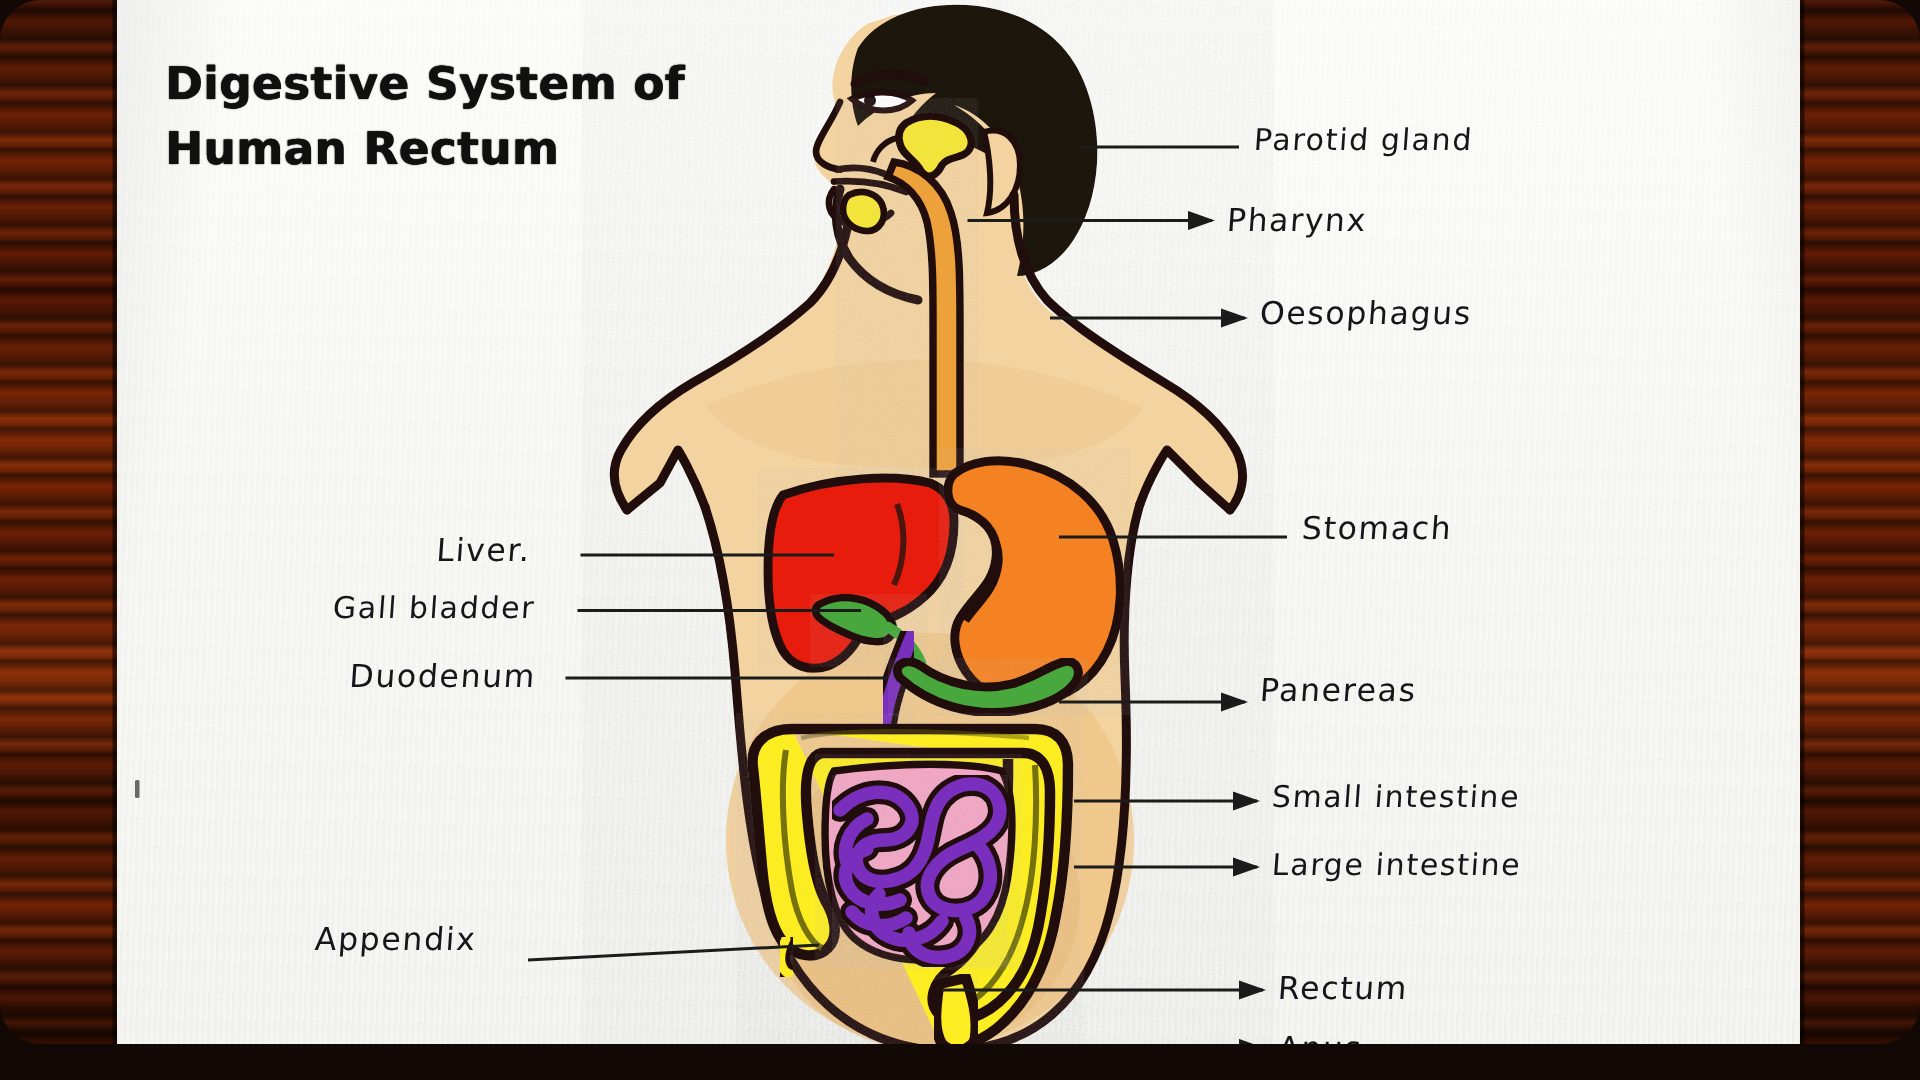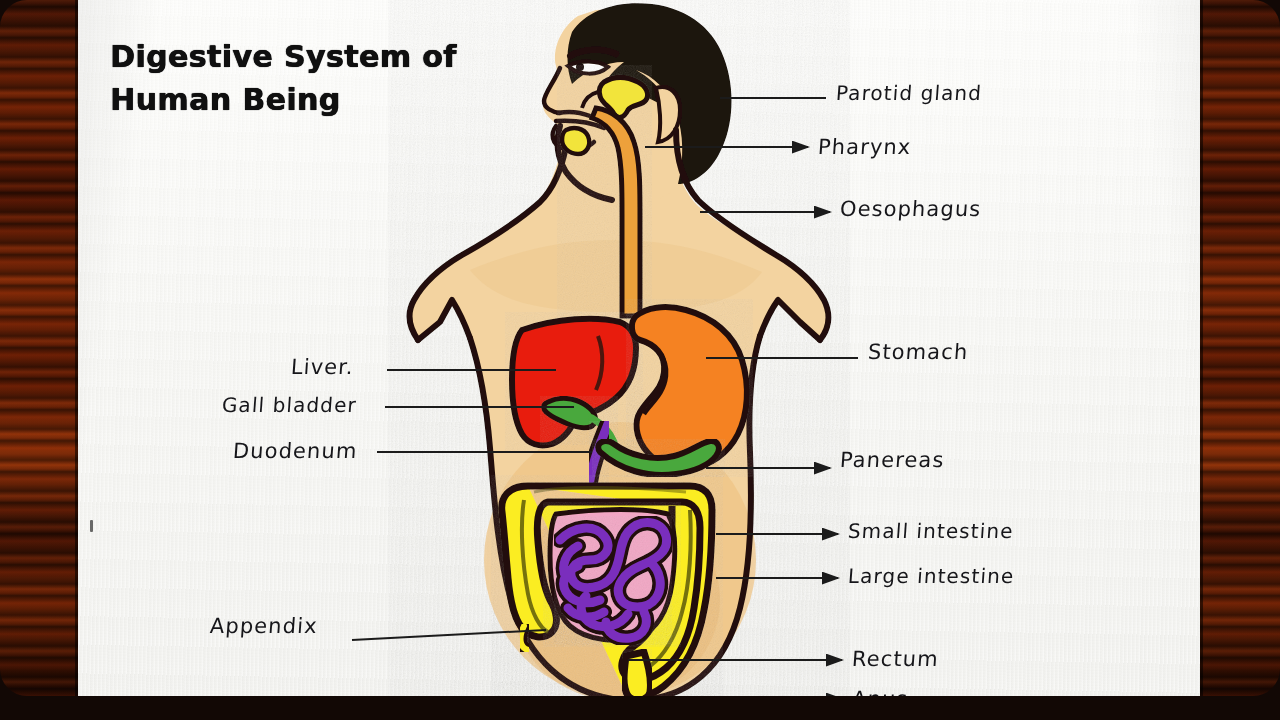--- a/index.html
+++ b/index.html
@@ -325,21 +325,21 @@
         <line x1="630" x2="842" y1="699" y2="699" class="lead" marker-end="url(#arrow)"></line>
         <line x1="387" x2="556" y1="370" y2="370" class="lead"></line>
         <line x1="385" x2="574" y1="407" y2="407" class="lead"></line>
         <line x1="377" x2="592" y1="452" y2="452" class="lead"></line>
         <line x1="352" x2="546" y1="640" y2="630" class="lead"></line>
       </g>
   </svg>
 
   <div id="title">
     <span>Digestive System of</span>
-    <span class="l2">Human Being</span>
+    <span class="l2">Human Rectum</span>
   </div>
 
   <div id="labels-layer">
       <div class="hw sm" style="left: 836px; top: 81px;">Parotid gland</div>
       <div class="hw" style="left: 818px; top: 135px;">Pharynx</div>
       <div class="hw" style="left: 840px; top: 197px;">Oesophagus</div>
       <div class="hw" style="left: 868px; top: 340px;">Stomach</div>
       <div class="hw" style="left: 840px; top: 448px;">Panereas</div>
       <div class="hw sm" style="left: 848px; top: 519px;">Small intestine</div>
       <div class="hw sm" style="left: 848px; top: 564px;">Large intestine</div>

